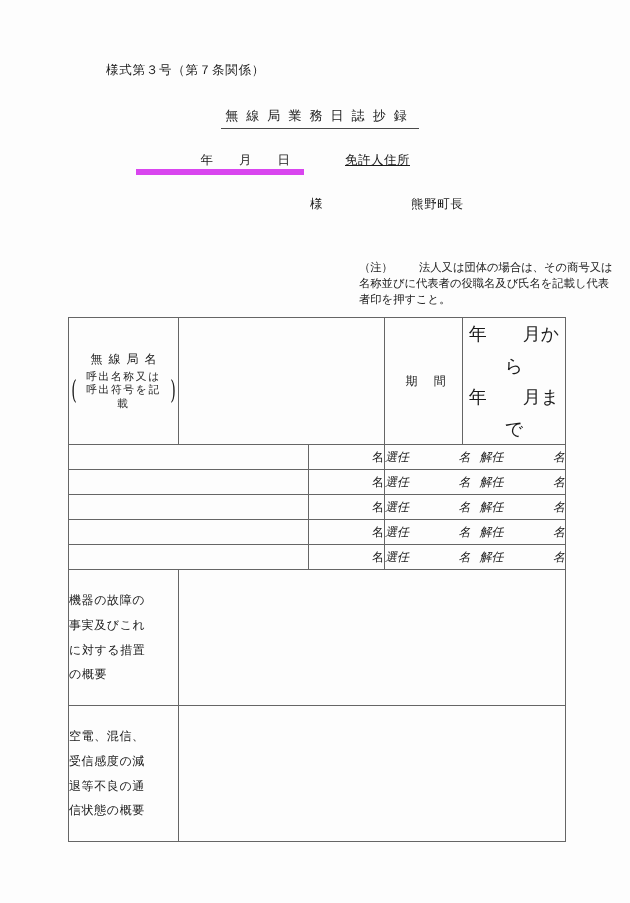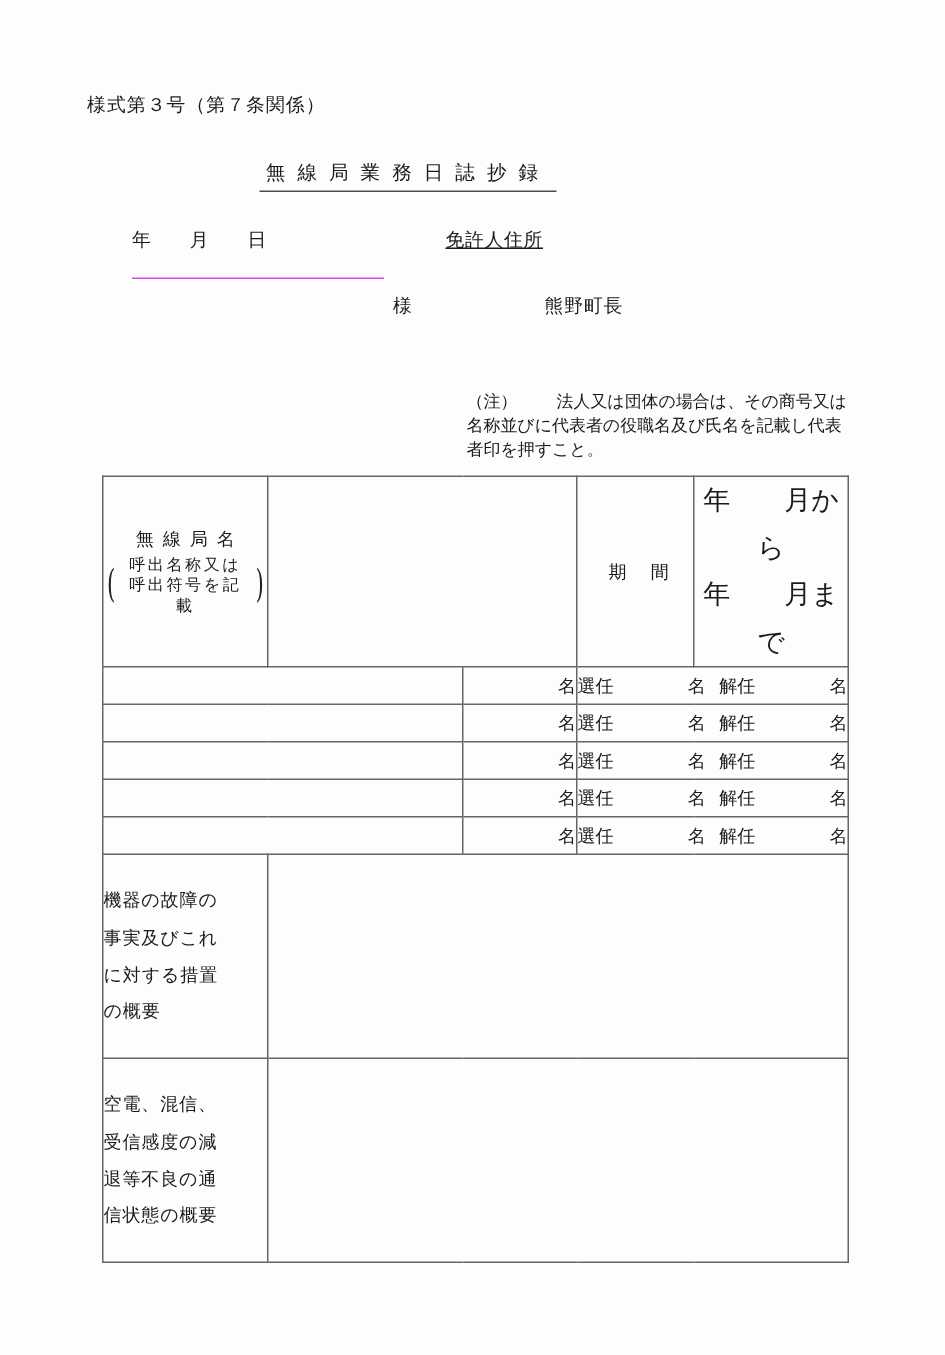--- a/index.html
+++ b/index.html
@@ -13,21 +13,21 @@
   }
   #page {
     position: relative;
     width: 630px;
     height: 903px;
     background: #fdfdfd;
     overflow: hidden;
   }
 
   
-  .abs { position: absolute; }
+  .abs { position: absolute; margin-left: 48px; }
   .jp  { font-family: "DejaVu Serif", "Liberation Serif", serif; }
 
   
   #form-code {
     left: 58px; top: 62px;
     font-size: 12.5px;
     letter-spacing: 0.06em;
   }
   #doc-title-wrap {
     left: 0; top: 106px;
@@ -38,24 +38,24 @@
     display: inline-block;
     font-size: 13px;
     letter-spacing: 0.62em;
     padding: 0 4px 3px 4px;
     border-bottom: 1px solid #4a4a4a;
   }
 
   #date-line {
     left: 88px; top: 152px;
     width: 168px;
-    border-bottom: 1px solid #d946ef;
-    padding-bottom: 16px;
-    font-size: 12.5px;
-    text-align: left;
+    border-bottom: 6px solid #d946ef;
+    padding-bottom: 0;
+    font-size: 12.5px;
+    text-align: right;
   }
   #date-line .d-y { margin-right: 26px; }
   #date-line .d-m { margin-right: 26px; }
   #date-line .d-d { margin-right: 14px; }
 
   #licensee-address {
     left: 297px; top: 152px;
     font-size: 12.5px;
     letter-spacing: 0.04em;
     text-decoration: underline;
@@ -186,20 +186,21 @@
     font-size: 12px;
   }
   .c-change-cell {
     font-size: 12px;
     padding: 0 7px 0 6px;
   }
   .change-inner {
     display: flex;
     align-items: center;
     width: 100%;
+    font-style: italic;
   }
   .change-inner .ci-appoint { flex: 0 0 auto; }
   .change-inner .ci-u1 { flex: 1 1 auto; text-align: right; padding-right: 9px; }
   .change-inner .ci-dismiss { flex: 0 0 auto; }
   .change-inner .ci-u2 { flex: 1 1 auto; text-align: right; }
 
   
   .c-narrative-label {
     height: 135px;
     vertical-align: top;

